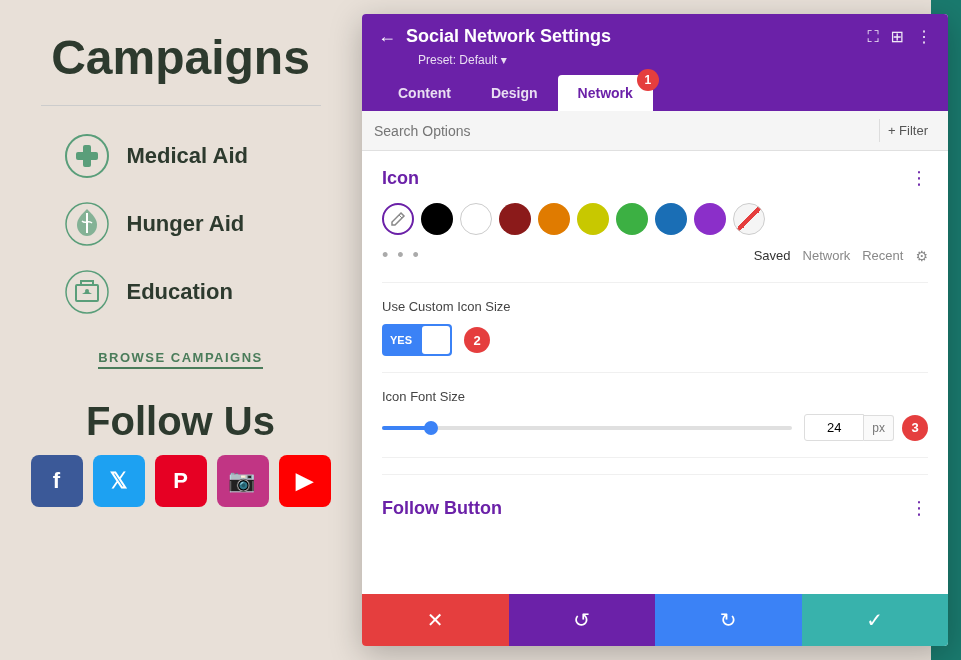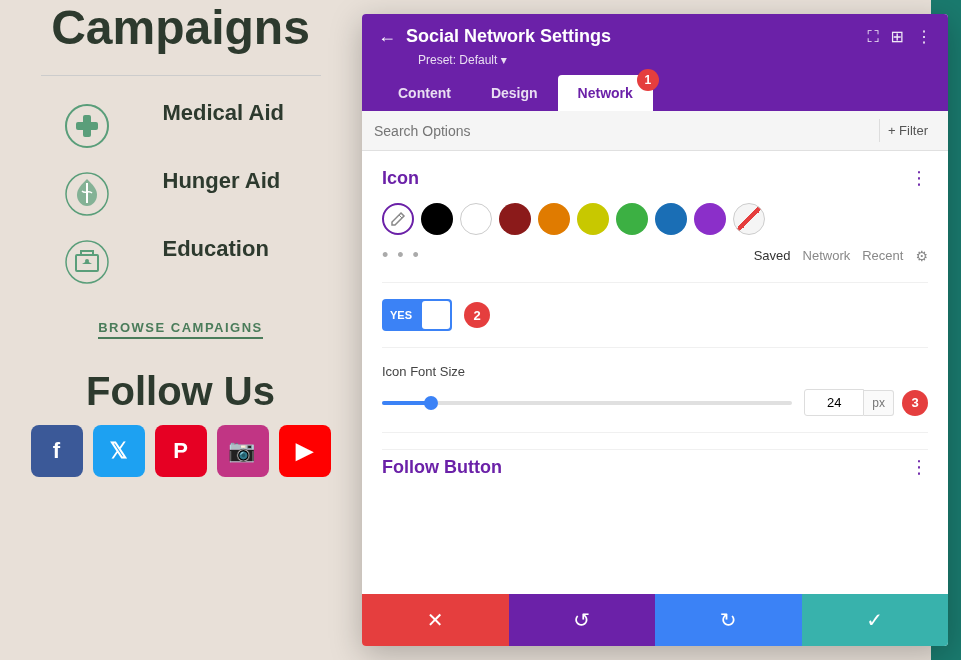--- a/index.html
+++ b/index.html
@@ -14,39 +14,39 @@
 
     
     .bg-content {
       position: absolute;
       top: 0; left: 0;
       width: 361px;
       height: 660px;
       display: flex;
       flex-direction: column;
       align-items: center;
+      padding-top: 30px;
     }
     .bg-title {
       font-size: 48px;
       font-weight: 700;
       color: #2d3a2e;
       margin-bottom: 20px;
     }
     .bg-divider {
       width: 280px;
       height: 1px;
       background: #ccc;
       margin-bottom: 24px;
     }
     .campaign-item {
       display: flex;
-      align-items: flex-start;
+      align-items: center;
       width: 240px;
       margin-bottom: 16px;
-      gap: 36px;
     }
     .campaign-icon {
       width: 52px;
       height: 52px;
       margin-right: 14px;
       display: flex;
       align-items: center;
       justify-content: center;
     }
     .campaign-icon svg {
@@ -430,21 +430,21 @@
       font-size: 12px;
       color: #777;
       background: #fafafa;
     }
 
     
     .follow-section-header {
       display: flex;
       align-items: center;
       justify-content: space-between;
-      padding-top: 6px;
+      padding-top: 22px;
       border-top: 1px solid #f0f0f0;
     }
     .follow-section-title {
       font-size: 18px;
       font-weight: 600;
       color: #6b21a8;
     }
 
     
     .panel-footer {
@@ -593,20 +593,21 @@
       <div class="saved-global-recent">
         <span class="sgr-item active">Saved</span>
         <span class="sgr-item">Network</span>
         <span class="sgr-item">Recent</span>
         <span class="gear-icon-small">⚙</span>
       </div>
     </div>
 
     <div class="field-divider"></div>
 
+    <div class="field-label">Use Custom Icon Size</div>
     <div class="toggle-row">
       <div class="toggle-btn">
         <span class="toggle-yes">YES</span>
         <div class="toggle-thumb"></div>
       </div>
       <div class="toggle-badge">2</div>
     </div>
 
     <div class="field-divider"></div>
 

